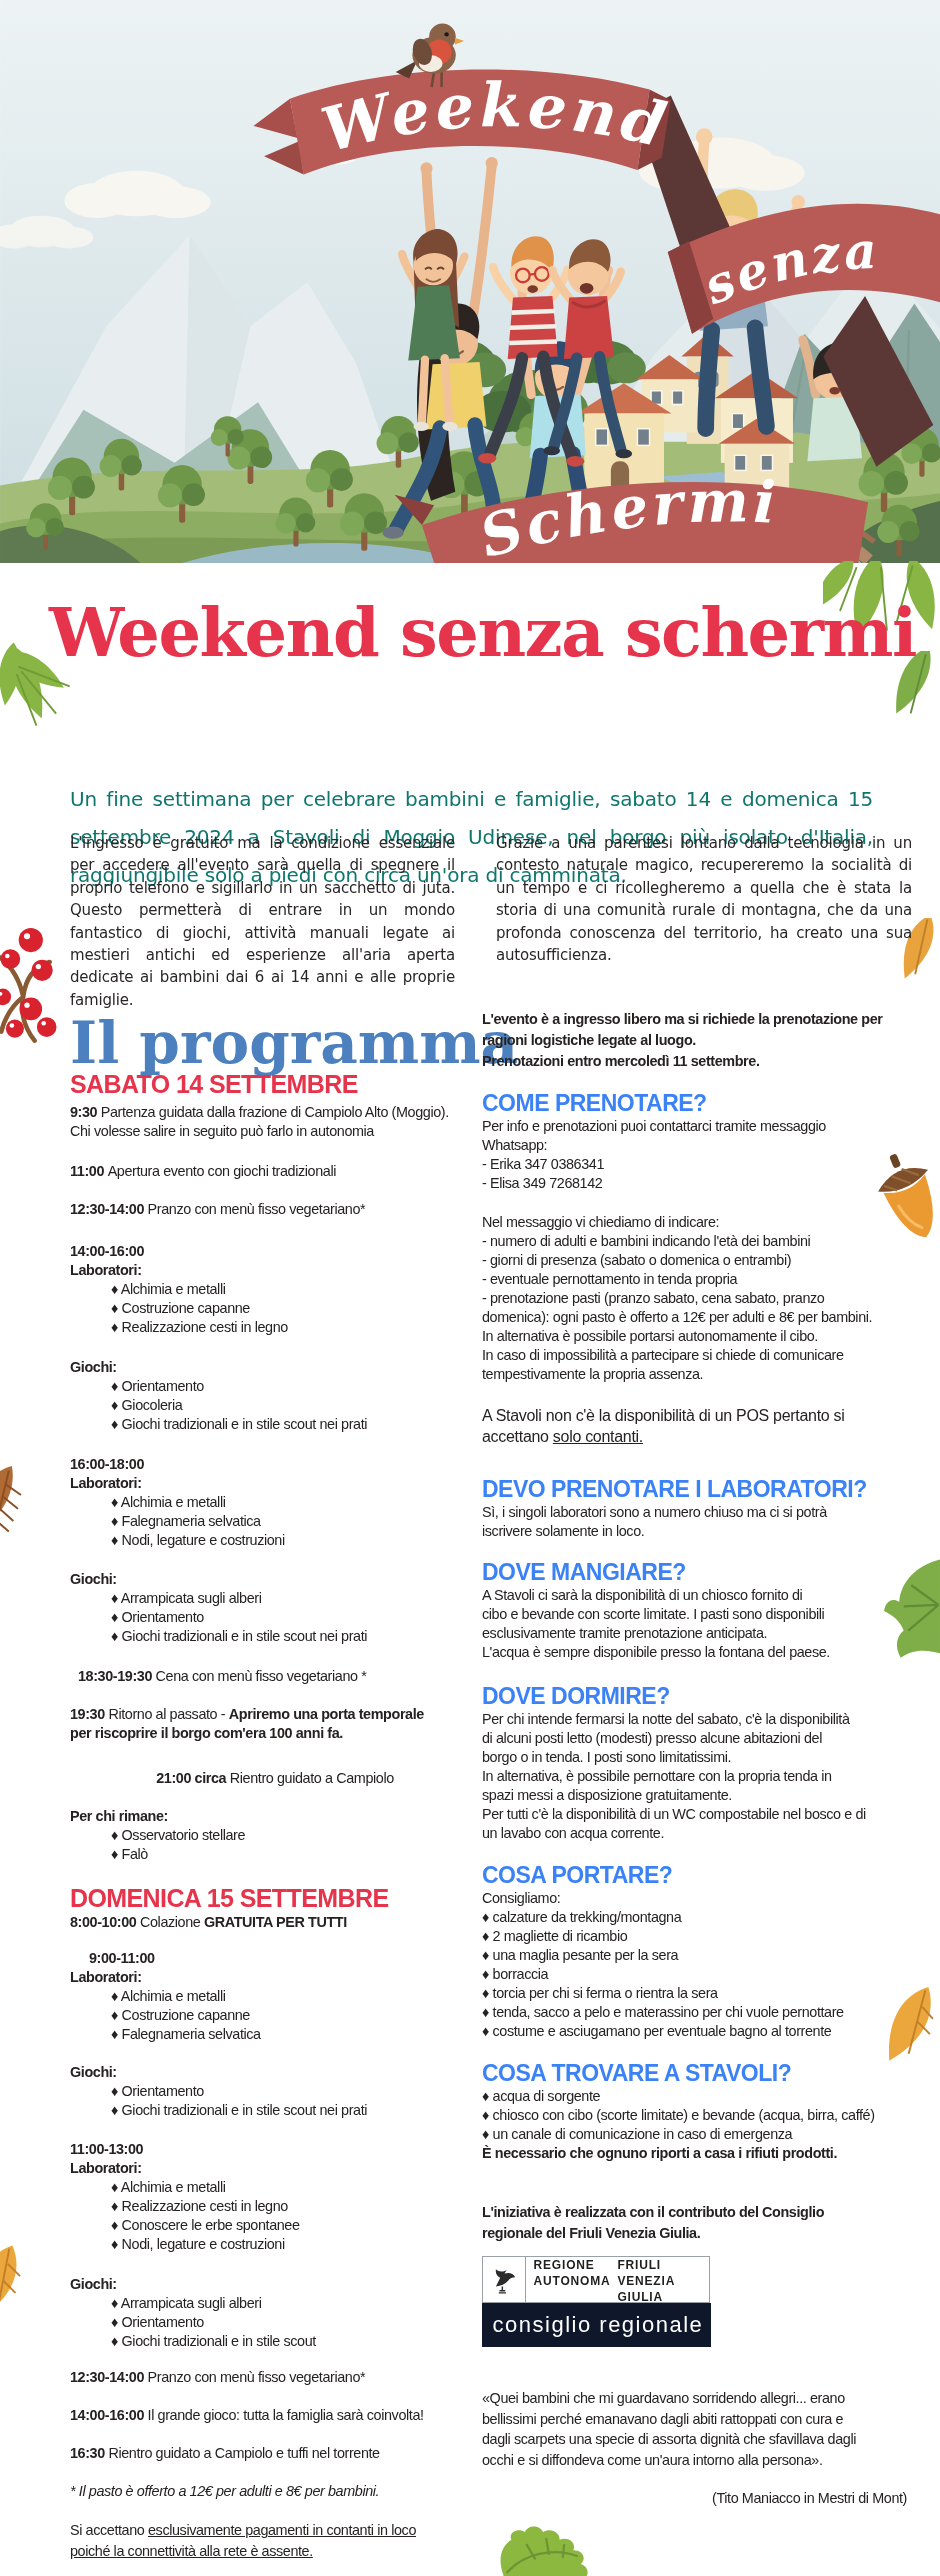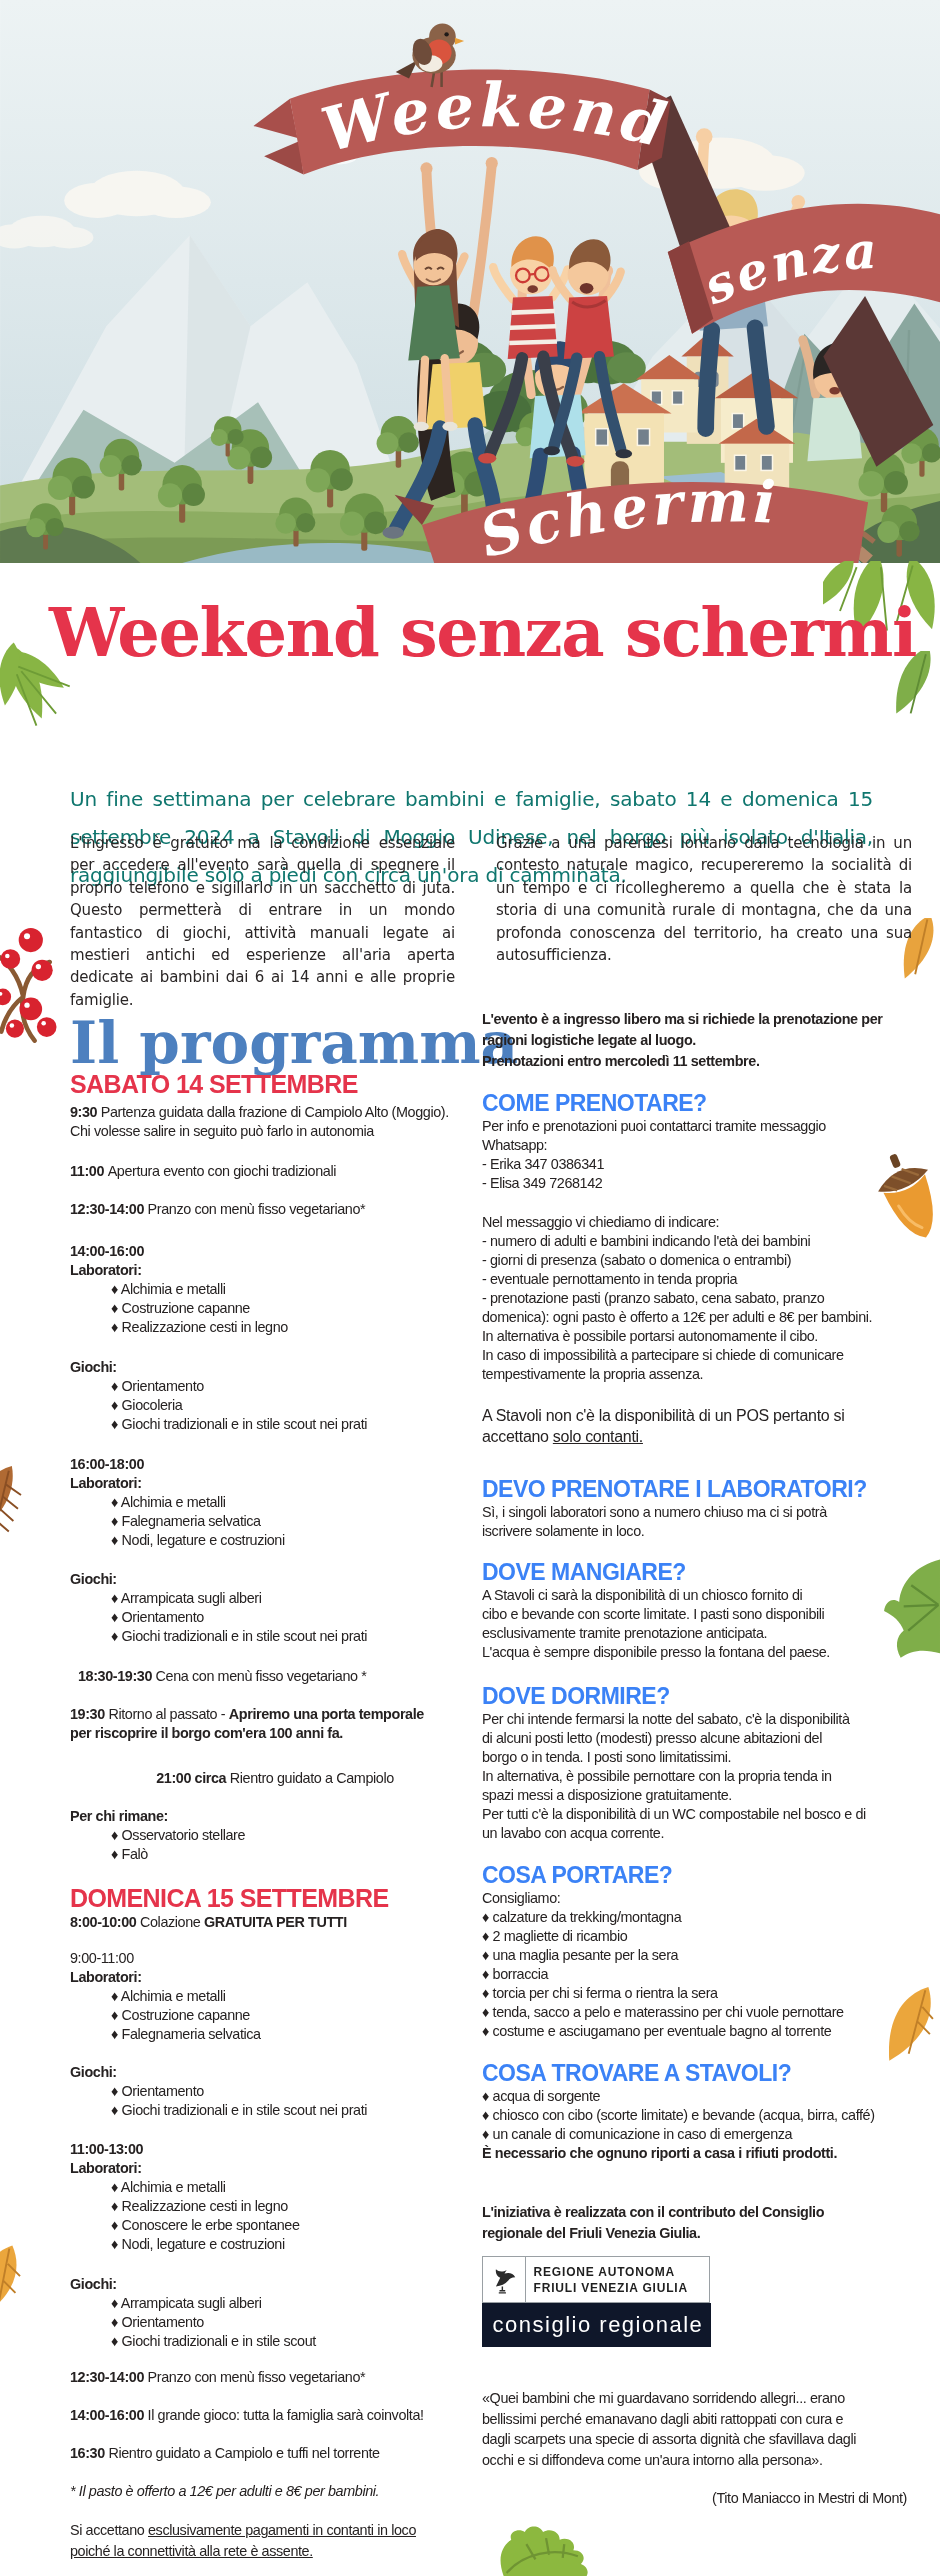--- a/index.html
+++ b/index.html
@@ -29,21 +29,21 @@
   .pl.bullet{padding-left:41px;}
   .pl.boldp{line-height:21px;font-weight:bold;}
   .pl.big{font-size:16px;line-height:20.5px;letter-spacing:-0.3px;}
   .pl.lh28{line-height:21px;}
   .pl.q{line-height:20.5px;}
   .pl.attr{text-align:right;}
   .logo{margin-top:12px;width:229px;}
   .logo-top{box-sizing:border-box;width:228px;height:47px;background:#fff;border:0.8px solid #9aa0a4;
             display:flex;align-items:stretch;}
   .logo-eagle{width:42px;border-right:0.8px solid #9aa0a4;display:flex;align-items:center;justify-content:center;}
-  .logo-text{flex:1;display:flex;flex-direction:column;justify-content:center;padding-left:7.6px;
+  .logo-text{flex:1;display:flex;flex-direction:row;justify-content:center;padding-left:7.6px;
              font-weight:bold;font-size:12px;line-height:16px;letter-spacing:0.8px;color:#1f1f1f;}
   .logo-bar{box-sizing:border-box;width:229px;height:44px;background:#0f172a;color:#ffffff;
             font-size:22px;letter-spacing:1.5px;padding:9px 0 0 10.6px;}
   .deco{position:absolute;pointer-events:none;}
 </style>
 </head>
 <body>
 
 <div class="page">
 
@@ -423,21 +423,21 @@
       <div class="pl bullet"><span>♦ Giochi tradizionali e in stile scout nei prati</span></div>
       <div class="pl " style="margin-top: 20.5px; margin-left: 8px;"><span style="font-weight: bold;">18:30-19:30 </span><span>Cena con menù fisso vegetariano *</span></div>
       <div class="pl " style="margin-top: 19px;"><span style="font-weight: bold;">19:30 </span><span>Ritorno al passato - </span><span style="font-weight: bold;">Apriremo una porta temporale</span></div>
       <div class="pl "><span style="font-weight: bold;">per riscoprire il borgo com'era 100 anni fa.</span></div>
       <div class="pl " style="margin-top: 26px; text-align: center;"><span style="font-weight: bold;">21:00 circa </span><span>Rientro guidato a Campiolo</span></div>
       <div class="pl " style="margin-top: 19px;"><span style="font-weight: bold;">Per chi rimane:</span></div>
       <div class="pl bullet"><span>♦ Osservatorio stellare</span></div>
       <div class="pl bullet"><span>♦ Falò</span></div>
       <div class="pl day" style="margin-top: 21px;"><span>DOMENICA 15 SETTEMBRE</span></div>
       <div class="pl " style="margin-top: 1.5px;"><span style="font-weight: bold;">8:00-10:00 </span><span>Colazione </span><span style="font-weight: bold;">GRATUITA PER TUTTI</span></div>
-      <div class="pl " style="margin-top: 16.7px;"><span style="font-weight: normal;">9:00-11:00</span></div>
+      <div class="pl " style="margin-top: 16.7px;"><span style="font-weight: bold; margin-left: 19px;">9:00-11:00</span></div>
       <div class="pl "><span style="font-weight: bold;">Laboratori:</span></div>
       <div class="pl bullet"><span>♦ Alchimia e metalli</span></div>
       <div class="pl bullet"><span>♦ Costruzione capanne</span></div>
       <div class="pl bullet"><span>♦ Falegnameria selvatica</span></div>
       <div class="pl " style="margin-top: 19px;"><span style="font-weight: bold;">Giochi:</span></div>
       <div class="pl bullet"><span>♦ Orientamento</span></div>
       <div class="pl bullet"><span>♦ Giochi tradizionali e in stile scout nei prati</span></div>
       <div class="pl " style="margin-top: 20.5px;"><span style="font-weight: bold;">11:00-13:00</span></div>
       <div class="pl "><span style="font-weight: bold;">Laboratori:</span></div>
       <div class="pl bullet"><span>♦ Alchimia e metalli</span></div>

